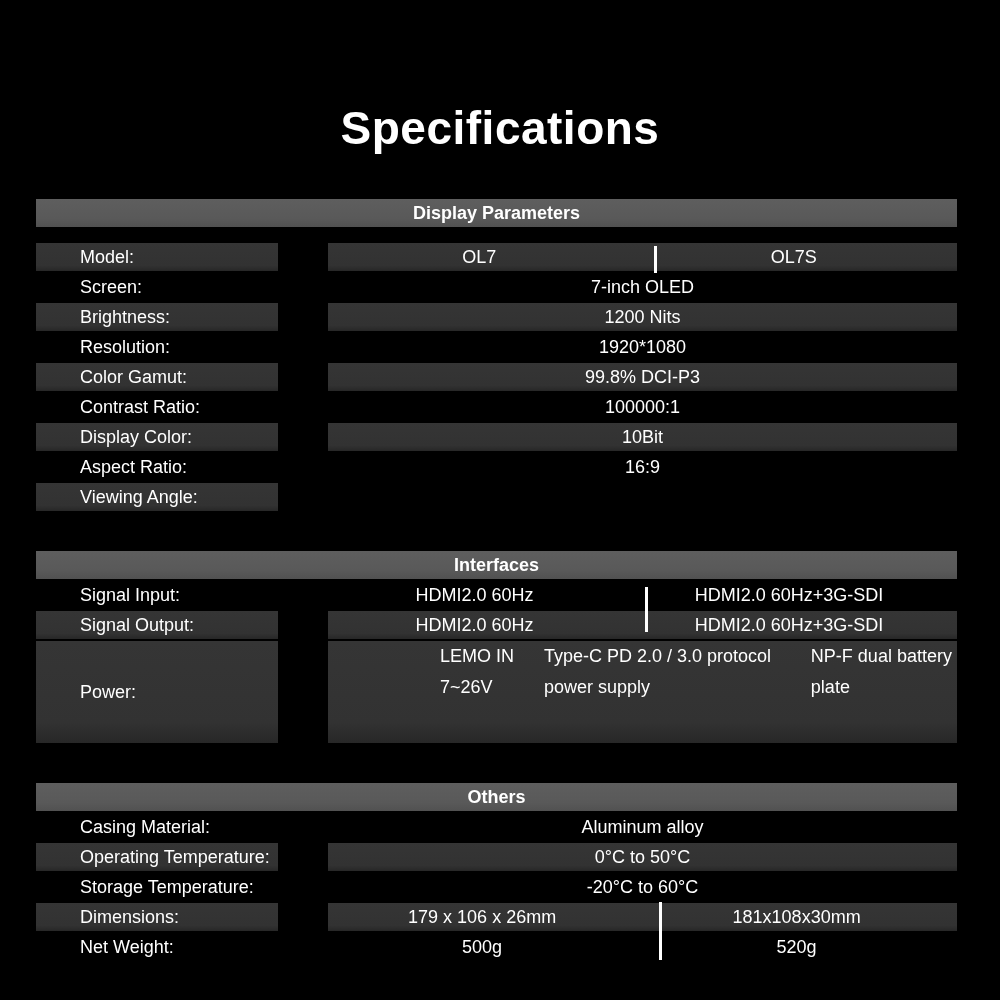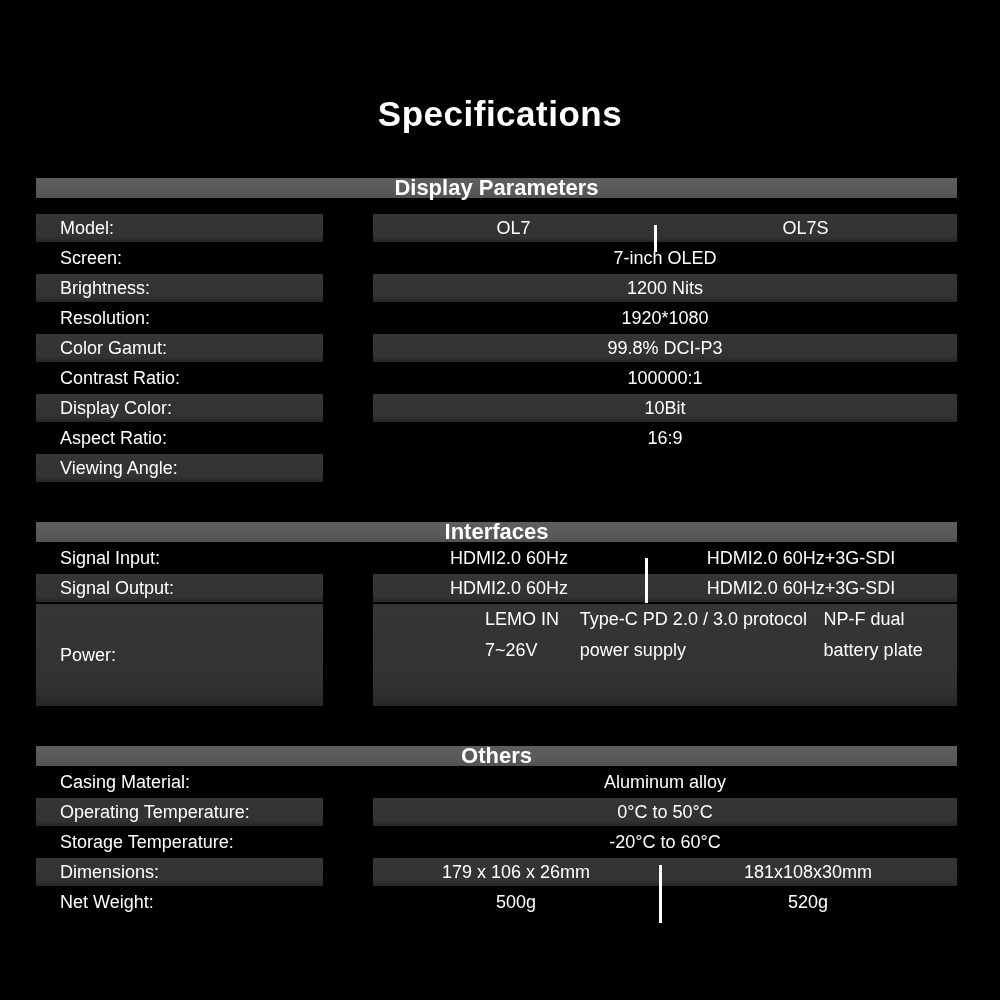--- a/index.html
+++ b/index.html
@@ -7,44 +7,44 @@
     width:1000px;height:1000px;
     background:#000;
     color:#fff;
     font-family:"Liberation Sans", sans-serif;
     overflow:hidden;
     position:relative;
   }
   .page-title{
     padding-top:70px;
     text-align:center;
-    font-size:35px;
+    font-size:46px;
     font-weight:700;
     letter-spacing:0.5px;
     line-height:1.2;
   }
   .spec-table{
     width:921px;
     margin:43px 0 0 36px;
   }
   .spec-section{position:relative;}
   .spec-section + .spec-section{margin-top:24px;}
   .section-header{
-    height:20px;
+    height:28px;
     background:linear-gradient(180deg,#5e5e5e 0%,#595959 70%,#515151 100%);
     display:flex;align-items:center;justify-content:center;
-    font-size:22px;font-weight:700;
+    font-size:18px;font-weight:700;
     margin-bottom:2px;
     margin-top:40px;
   }
   .spec-section.first-section .section-header{margin-bottom:16px;}
   .row{display:flex;height:28px;margin-bottom:2px;}
   .row.power-row{height:102px;}
   .cell{display:flex;align-items:center;box-sizing:border-box;font-size:18px;font-weight:500;}
-  .cell.label{width:287px;padding-left:24px;}
+  .cell.label{width:242px;padding-left:44px;}
   .gap{width:50px;flex:0 0 50px;}
   .cell.value{flex:1;justify-content:center;text-align:right;}
   .row.shaded .cell{
     background:linear-gradient(180deg,#353535 0%,#323232 80%,#272727 100%);
   }
   .cell.value.split{padding:0;}
   .half{display:flex;align-items:center;justify-content:center;height:100%;}
   .half.a{flex:0 0 48.1%;}
   .half.b{flex:1;}
   .split.s47 .half.a{flex-basis:46.6%;}

